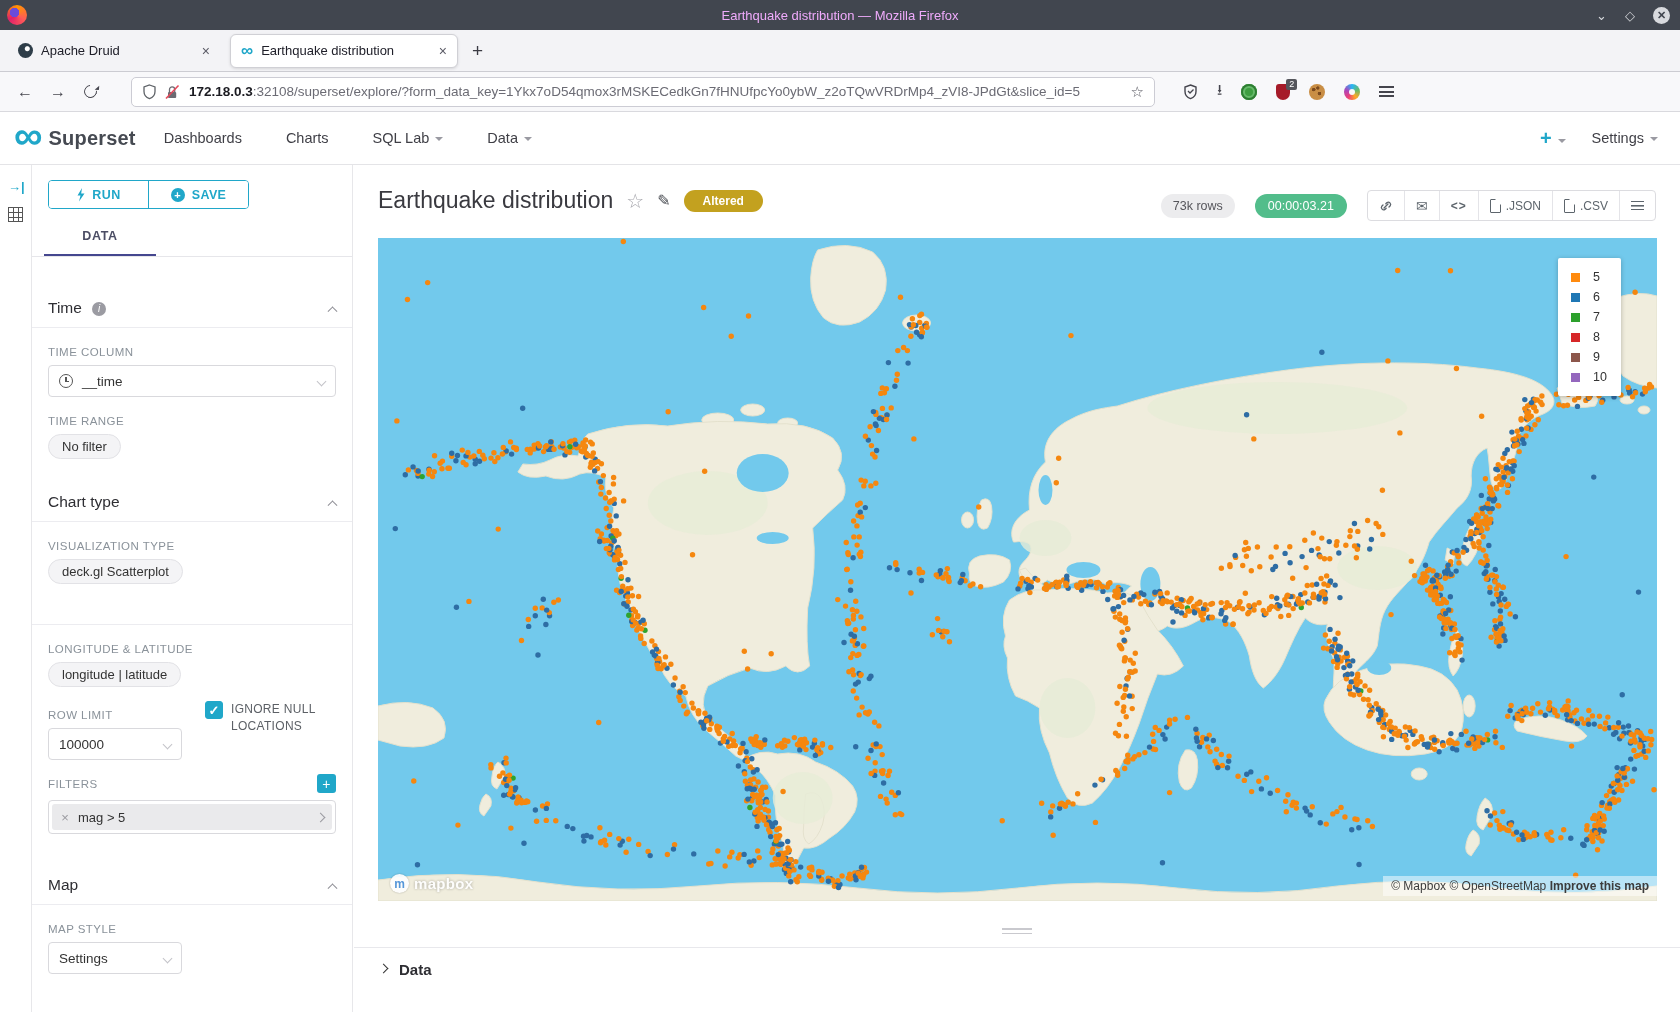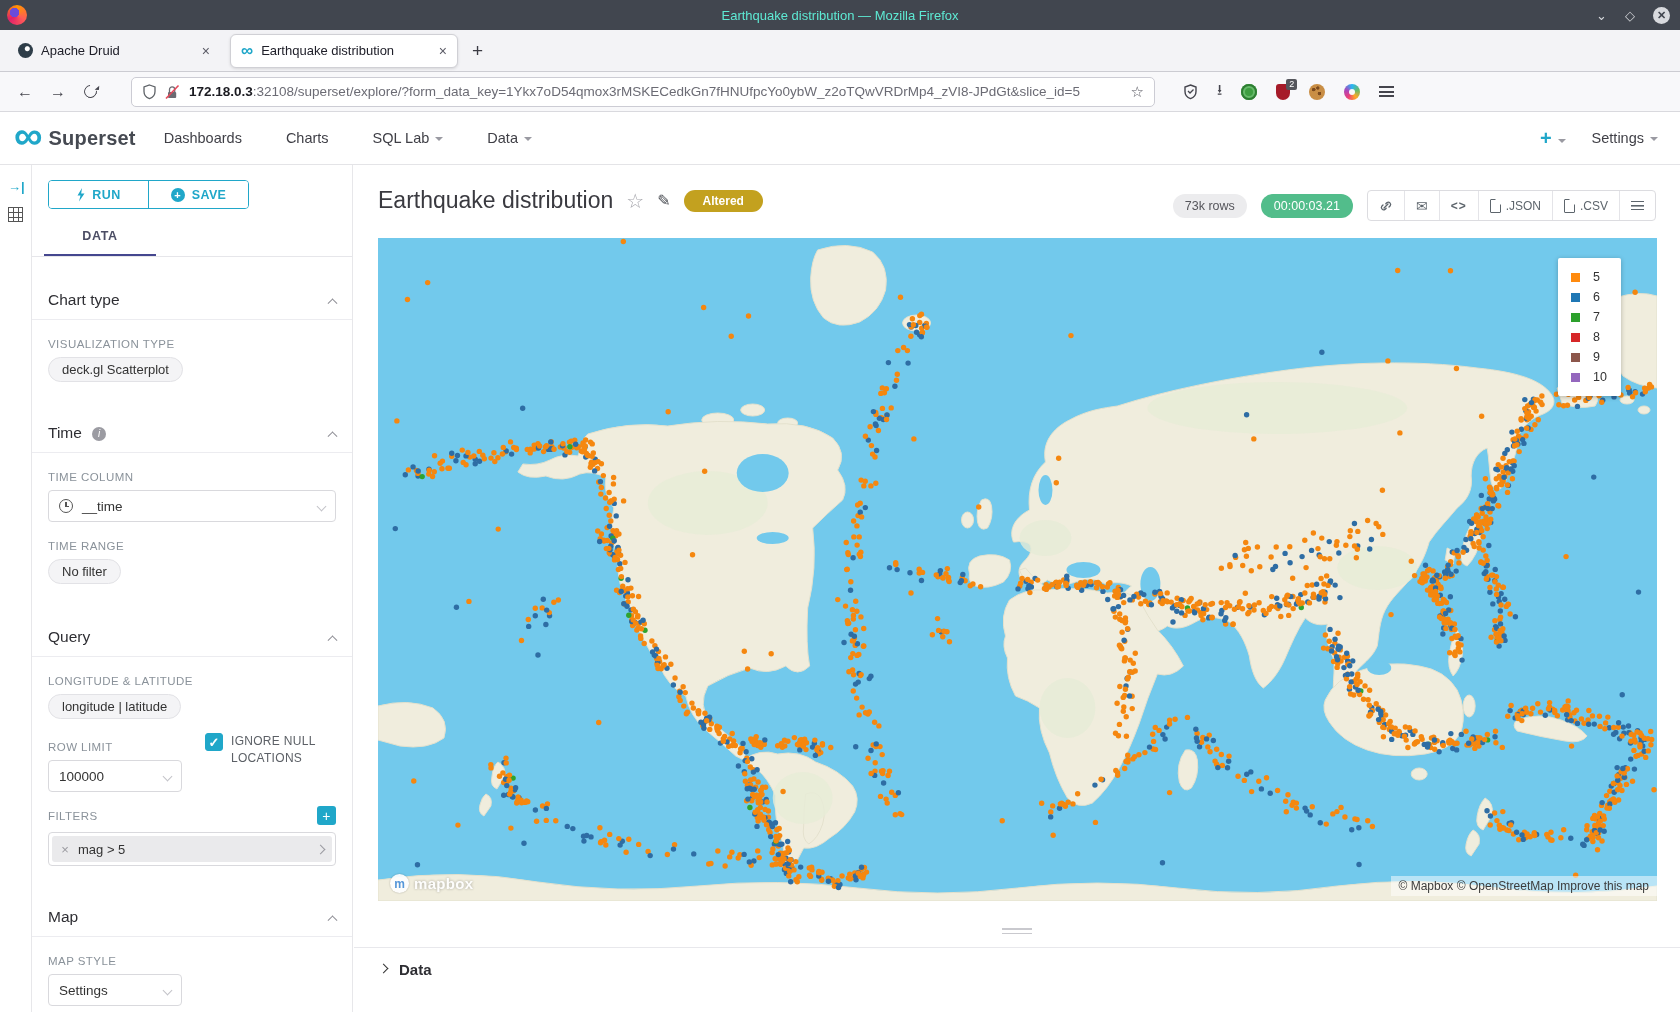--- a/index.html
+++ b/index.html
@@ -4,21 +4,21 @@
 <style>
   * { margin:0; padding:0; box-sizing:border-box; }
   html,body { width:1680px; height:1012px; overflow:hidden; background:#fff;
     font-family:"Liberation Sans", sans-serif; }
   
   .titlebar{position:absolute;left:0;top:0;right:0;height:30px;background:#41464f;
     display:flex;align-items:center;color:#fbfbfe;}
   .fx-logo{width:20px;height:20px;border-radius:50%;margin-left:7px;
     background:radial-gradient(circle at 38% 38%, #6a4bda 0 26%, transparent 28%),
     conic-gradient(#ff9500,#ff5c57,#e0216a,#ff9500);}
-  .win-title{position:absolute;left:0;right:0;text-align:center;font-size:13px;color:#5eead4;}
+  .win-title{position:absolute;left:0;right:0;text-align:center;font-size:13px;color:#f0abfc;}
   .winctl{position:absolute;right:10px;top:0;height:30px;display:flex;align-items:center;gap:18px;}
   .wc{color:#d7d9dd;font-size:13px;line-height:1;cursor:default;}
   .wc-close{width:17px;height:17px;border-radius:50%;background:#d8dade;color:#41464f;
     display:flex;align-items:center;justify-content:center;font-size:11px;font-weight:bold;}
   
   .tabstrip{position:absolute;left:0;top:30px;right:0;height:42px;background:#f3f3f6;
     border-bottom:1px solid #ccccd2;display:flex;align-items:center;}
   .tab{display:flex;align-items:center;height:34px;padding:0 10px;font-size:13px;color:#20202a;}
   .tab-inactive{width:212px;margin-left:8px;justify-content:flex-end;}
   .tab-active{width:228px;margin-left:10px;background:#fff;border:1px solid #d0d0d5;
@@ -123,21 +123,21 @@
   .chip .tx{flex:1;}
   .chip .gt{width:24px;display:flex;justify-content:center;}
   .chip .gt .chv{border-color:#9a9aa0;}
   
   .main{position:absolute;left:354px;top:0;right:0;bottom:0;background:#fff;}
   .mhead{position:absolute;left:24px;top:22px;display:flex;align-items:center;gap:13px;}
   .mtitle{font-size:23px;color:#3a3a40;}
   .hstar{font-size:20px;color:#a8a8ae;}
   .hedit{font-size:16px;color:#474a50;}
   .badge{background:#c3a11f;color:#fff;font-size:12px;font-weight:bold;padding:4px 19px;border-radius:12px;}
-  .mright{position:absolute;right:24px;top:25px;display:flex;align-items:center;gap:14px;}
+  .mright{position:absolute;right:24px;top:25px;display:flex;align-items:center;gap:20px;}
   .rows-pill{background:#ececee;color:#55555b;font-size:12.5px;padding:5px 12px;border-radius:13px;}
   .timer{background:#52bd8b;color:#fff;font-size:12.5px;padding:5px 13px;border-radius:13px;}
   .btngrp{display:flex;border:1px solid #dcdce0;border-radius:4px;overflow:hidden;height:31px;background:#fff;}
   .btngrp .gb{display:flex;align-items:center;justify-content:center;padding:0 11px;
     font-size:12px;color:#5d656c;border-left:1px solid #e4e4e8;gap:5px;}
   .btngrp .gb:first-child{border-left:0;}
   .doc{width:11px;height:14px;border:1.3px solid #5d656c;border-radius:1px;position:relative;}
   .doc::after{content:"";position:absolute;right:-1px;top:-1px;border:3px solid #fff;
     border-left-color:transparent;border-bottom-color:transparent;}
   .codeic{font-size:12px;letter-spacing:1px;font-weight:bold;color:#5d656c;}
@@ -153,21 +153,21 @@
   .sw{width:9px;height:9px;flex:none;}
   .llab{font-size:12.5px;color:#333;}
   .mblogo{position:absolute;left:12px;bottom:8px;display:flex;align-items:center;gap:5px;opacity:.92;}
   .mbcirc{width:19px;height:19px;border-radius:50%;background:#fff;color:#4a90d9;font-size:12px;
     font-weight:bold;display:flex;align-items:center;justify-content:center;
     box-shadow:0 0 2px rgba(0,0,0,.3);}
   .mbword{color:#fff;font-size:15px;font-weight:bold;letter-spacing:.3px;
     text-shadow:0 0 3px rgba(0,0,0,.35);}
   .attrib{position:absolute;right:0;bottom:5px;background:rgba(255,255,255,.5);
     font-size:12px;color:#3c3c3c;padding:3px 8px;white-space:nowrap;}
-  .attrib b{font-weight:normal;}
+  .attrib b{font-weight:bold;}
   
   .handle{position:absolute;left:50%;top:763px;width:30px;margin-left:-15px;}
   .handle div{height:1.5px;background:#c9c9ce;margin-bottom:3px;}
   .datasec{position:absolute;left:0;right:0;top:782px;bottom:0;border-top:1px solid #e8e8ec;
     padding:13px 0 0 26px;display:flex;align-items:flex-start;gap:12px;}
   .datasec .t{font-size:15px;font-weight:bold;color:#2e2e33;}
 </style>
 </head>
 <body>
 
@@ -261,54 +261,50 @@
       <span class="b">
         <span class="saveic">+</span>
         <span>SAVE</span>
       </span>
     </div>
 
     <div class="datatab">
       <span class="lab">DATA</span>
     </div>
 
-    <div class="sec" style="margin-top:30px">
-      <div class="sec-h">
-        <span>Chart type</span>
-        <span class="chv up"></span>
-      </div>
-      <hr class="sec-hr">
-      <div class="flab">VISUALIZATION TYPE</div>
-      <span class="pill">deck.gl Scatterplot</span>
-    </div>
-
     <div class="sec" style="margin-top:38px">
       <div class="sec-h">
         <span><span>Time</span>
           <span style="display:inline-flex;width:14px;height:14px;border-radius:50%;background:#9b9ba2;color:#fff;font-size:10px;align-items:center;justify-content:center;font-style:italic;margin-left:6px;transform:translateY(-1px)">i</span>
         </span>
         <span class="chv up"></span>
       </div>
       <hr class="sec-hr">
       <div class="flab">TIME COLUMN</div>
       <div class="select" style="width:288px">
         <span class="clock"></span>
         <span>__time</span>
         <span class="sp"></span>
           <span class="chv dn" style="border-color:#c3c3c9"></span>
       </div>
       <div class="flab">TIME RANGE</div>
       <span class="pill">No filter</span>
     </div>
 
-    <div class="sec" style="margin-top:40px">
+    <div class="sec" style="margin-top:30px">
       <div class="sec-h">
-        <span>Query</span>
+        <span>Chart type</span>
         <span class="chv up"></span>
       </div>
+      <hr class="sec-hr">
+      <div class="flab">VISUALIZATION TYPE</div>
+      <span class="pill">deck.gl Scatterplot</span>
+    </div>
+
+    <div class="sec" style="margin-top:40px">
       <hr class="sec-hr">
       <div class="flab">LONGITUDE &amp; LATITUDE</div>
       <span class="pill">longitude | latitude</span>
       <div class="cols" style="margin-top:4px">
         <div style="width:157px">
           <div class="flab">ROW LIMIT</div>
           <div class="select" style="width:134px">
             <span>100000</span>
             <span class="sp"></span>
               <span class="chv dn" style="border-color:#c3c3c9"></span>

